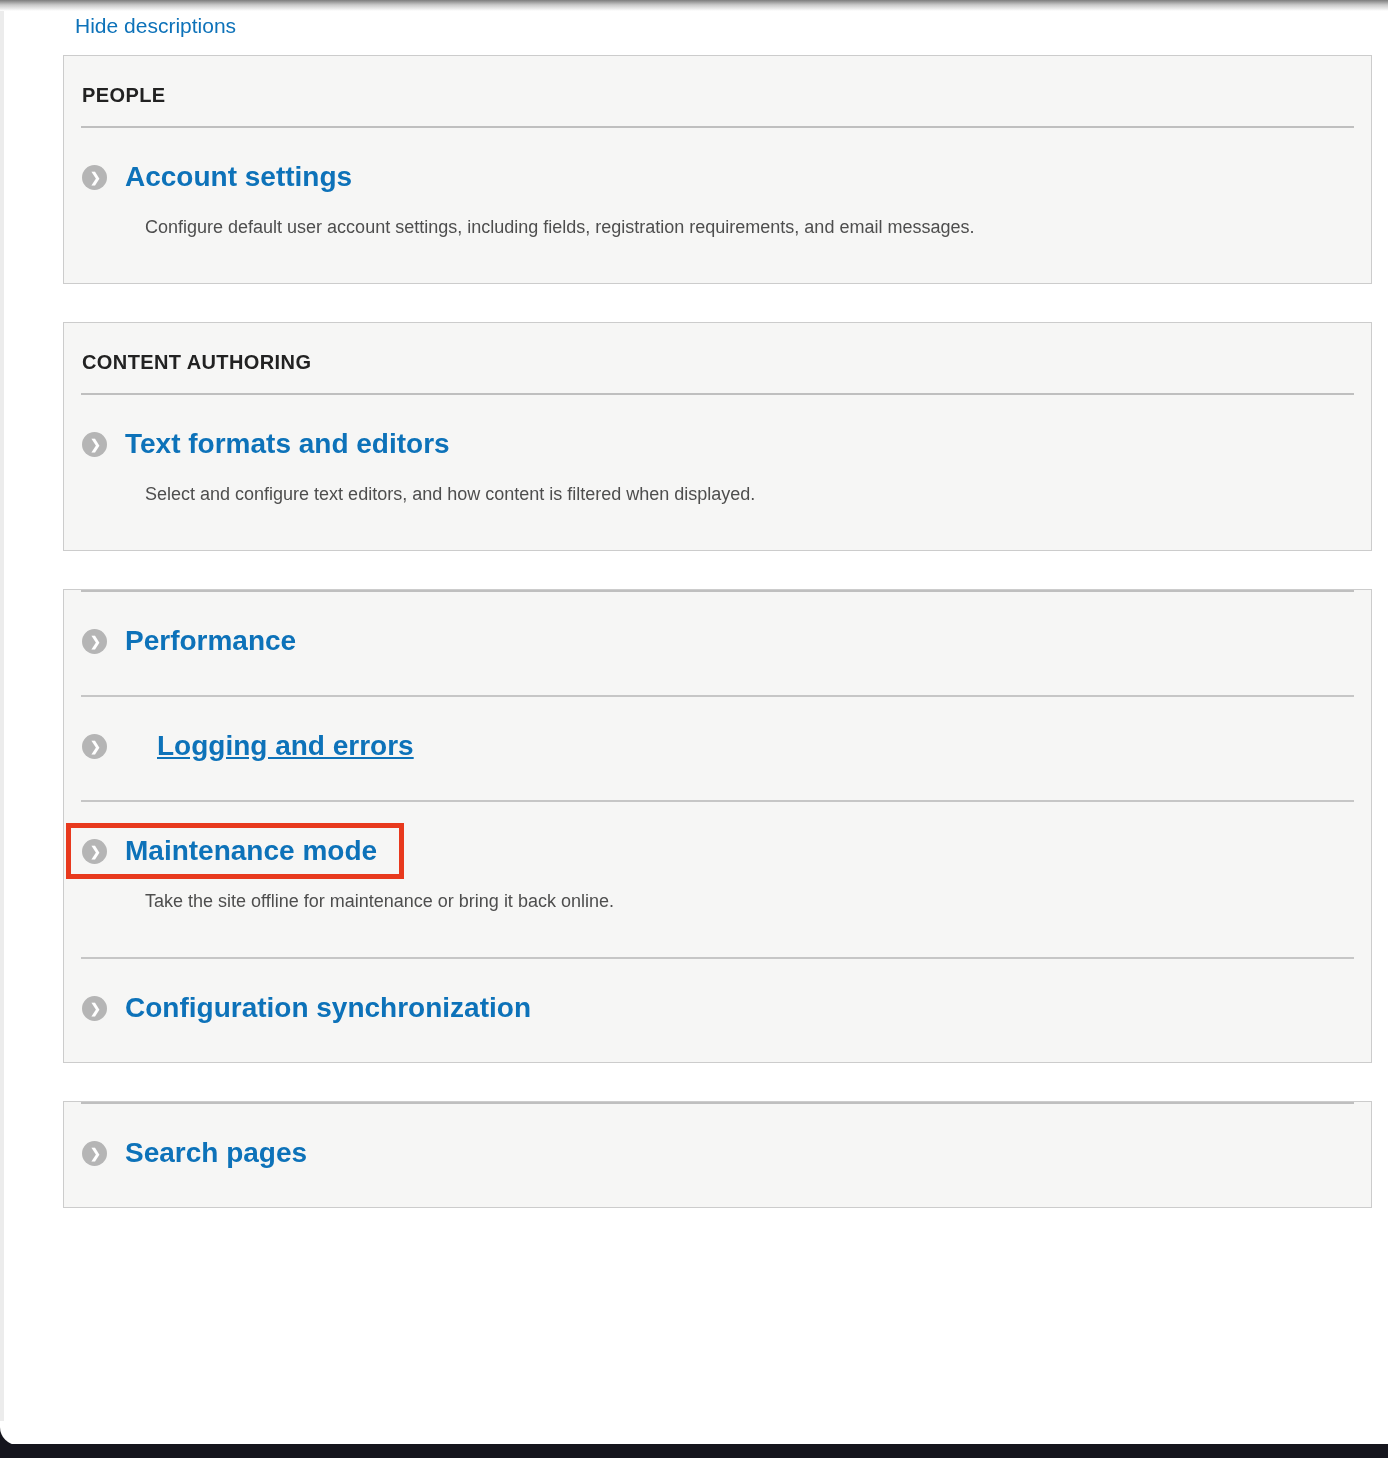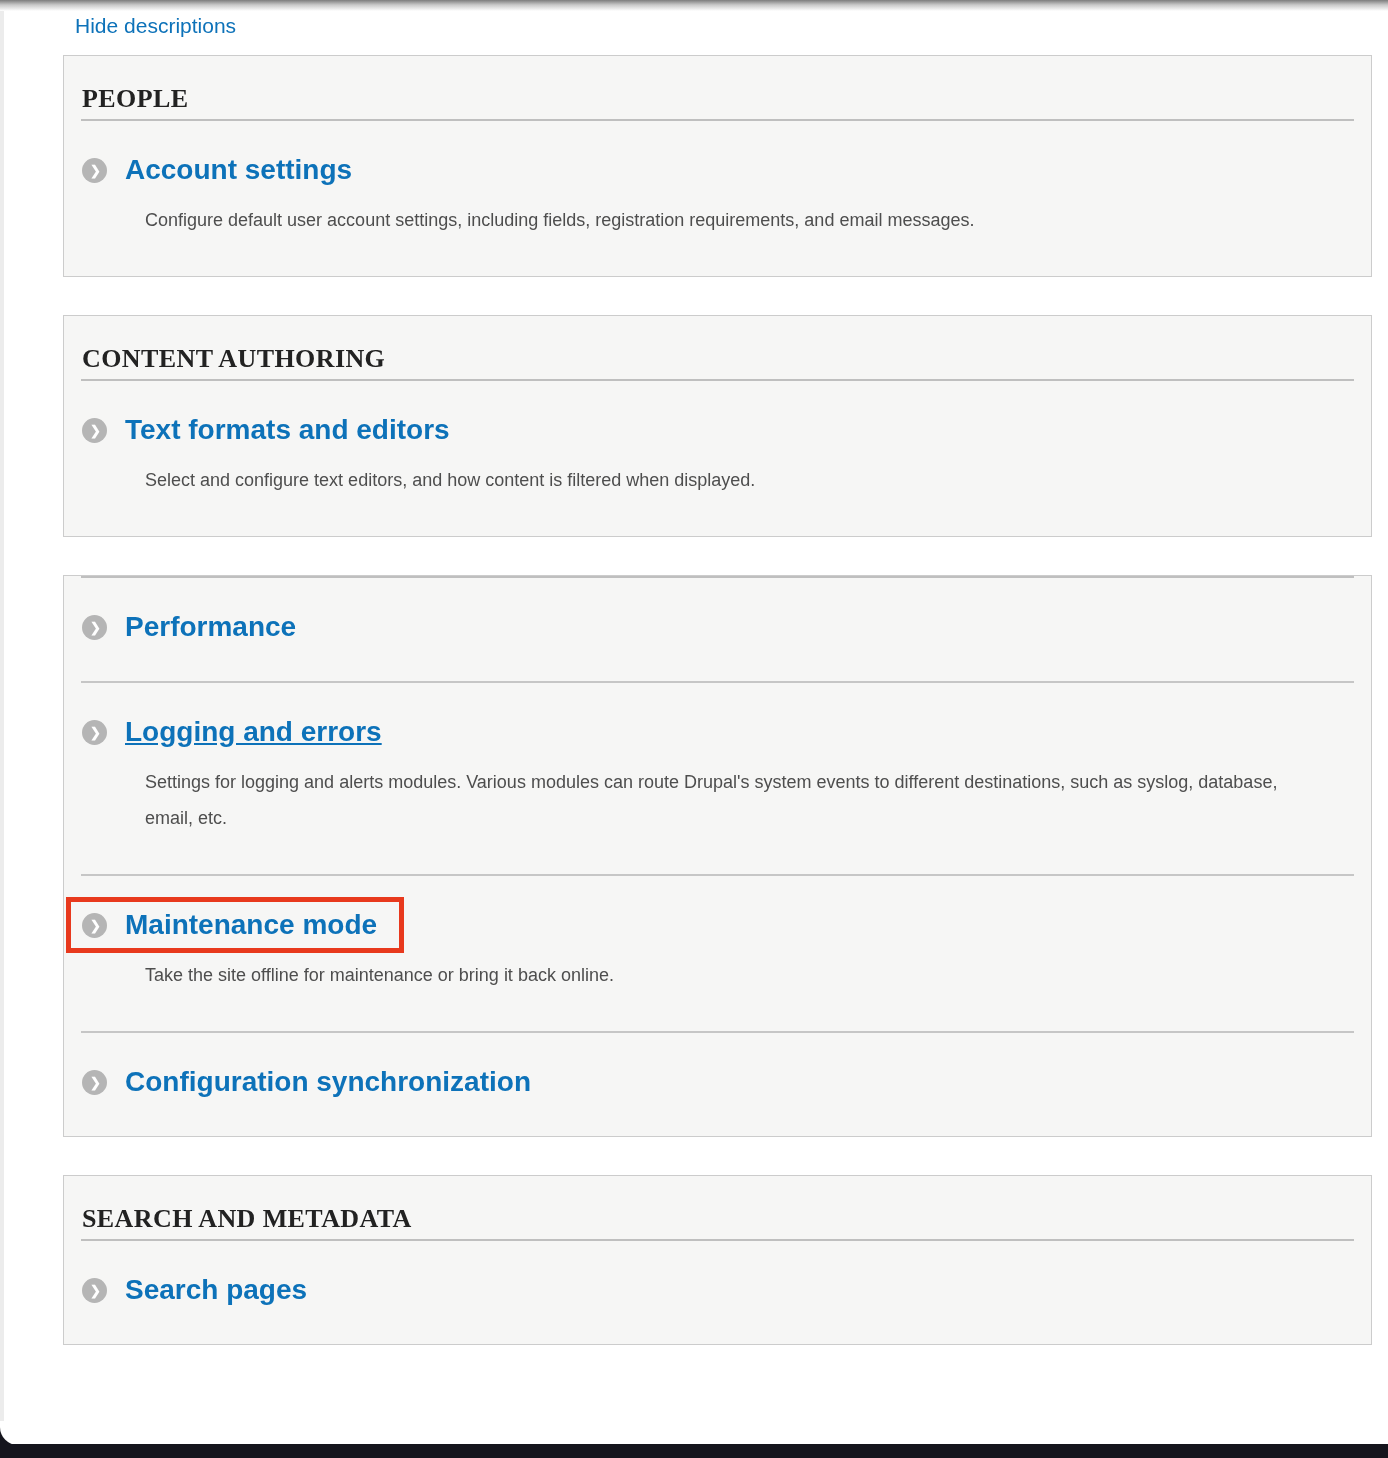--- a/index.html
+++ b/index.html
@@ -13,38 +13,38 @@
   .left-strip { position:absolute; top:0; left:0; width:4px; height:100%;
     background:#ececec; z-index:4; }
 
   .content { padding:14px 16px 0 63px; }
 
   .hide-desc { display:inline-block; color:var(--link); font-size:21px;
     text-decoration:none; margin-bottom:17px; cursor:pointer;margin-left:12px; }
 
   .panel { background:var(--panel-bg); border:1px solid var(--panel-border);
     margin-bottom:38px; }
-  .panel-title { padding:28px 18px 5px; font-size:26px; font-weight:bold;
-    color:#222222; letter-spacing:0.4px;font-family:Liberation Serif, serif; }
+  .panel-title { padding:28px 18px 19px; font-size:20px; font-weight:bold;
+    color:#222222; letter-spacing:0.4px; }
   .rule { border-top:2px solid var(--rule); margin:0 17px; }
 
   .item { padding:33px 18px 38px; }
   .item-divider { border-top:2px solid #c6c6c6; margin:0 17px; }
 
   .item-head { display:flex; align-items:center; gap:18px; width:fit-content; }
   .item-head.highlighted { border:5px solid var(--hl);
     padding:7px 22px 7px 11px; margin:-12px 0 -12px -16px; }
 
   .icon-circle { width:25px; height:25px; border-radius:50%; background:#b5b5b5;
     color:#ffffff; display:flex; align-items:center; justify-content:center;
     font-size:13px; font-weight:bold; flex:none; padding-left:2px; }
 
   .item-title { font-size:28px; font-weight:bold; color:var(--link);
     text-decoration:none; cursor:pointer;text-align:center; }
-  .item-title.underlined { text-decoration:underline; }
+  .item-title.underlined { text-decoration:underline;margin-left:32px; }
 
   .item-desc { margin:16px 18px 0 63px; font-size:18px; color:var(--desc);
     line-height:36px; max-width:1170px; }
 
   .bottom-bar { position:absolute; left:0; right:0; bottom:0; height:14px;
     background:#15151d; z-index:6; }
   .corner-wrap { position:absolute; left:0; bottom:13px; width:24px; height:24px;
     background:#15151d; z-index:6; }
   .corner-mask { width:100%; height:100%; background:#ffffff;
     border-bottom-left-radius:18px; }
@@ -95,42 +95,40 @@
       <span class="icon-circle">❯</span>
       <a class="item-title">Performance</a>
     </div>
   </div>
 <div class="item-divider"></div>
   <div class="item">
     <div class="item-head">
       <span class="icon-circle">❯</span>
       <a class="item-title underlined">Logging and errors</a>
     </div>
-    <div class="item-desc">Settings for logging and alerts modules. Various modules can route Drupal's system events to different destinations, such as syslog, database, email, etc.</div>
   </div>
 <div class="item-divider"></div>
   <div class="item">
     <div class="item-head highlighted">
       <span class="icon-circle">❯</span>
       <a class="item-title">Maintenance mode</a>
     </div>
     <div class="item-desc">Take the site offline for maintenance or bring it back online.</div>
   </div>
 <div class="item-divider"></div>
   <div class="item">
     <div class="item-head">
       <span class="icon-circle">❯</span>
       <a class="item-title">Configuration synchronization</a>
     </div>
   </div>
 </div>
   </div>
 
   <div class="panel">
-    <div class="panel-title">SEARCH AND METADATA</div>
     <div class="rule"></div>
     <div class="items">
   <div class="item">
     <div class="item-head">
       <span class="icon-circle">❯</span>
       <a class="item-title">Search pages</a>
     </div>
 
   </div>
 </div>

